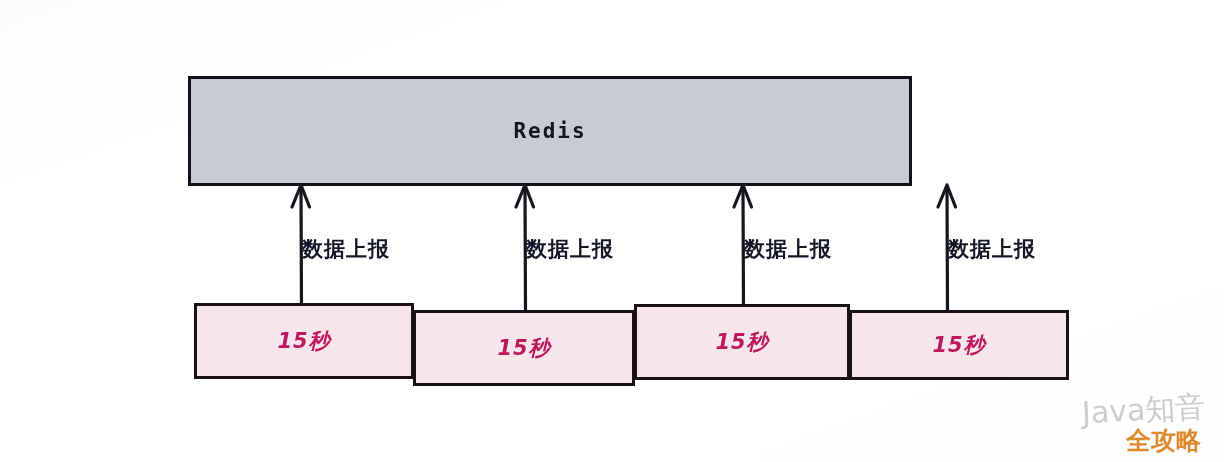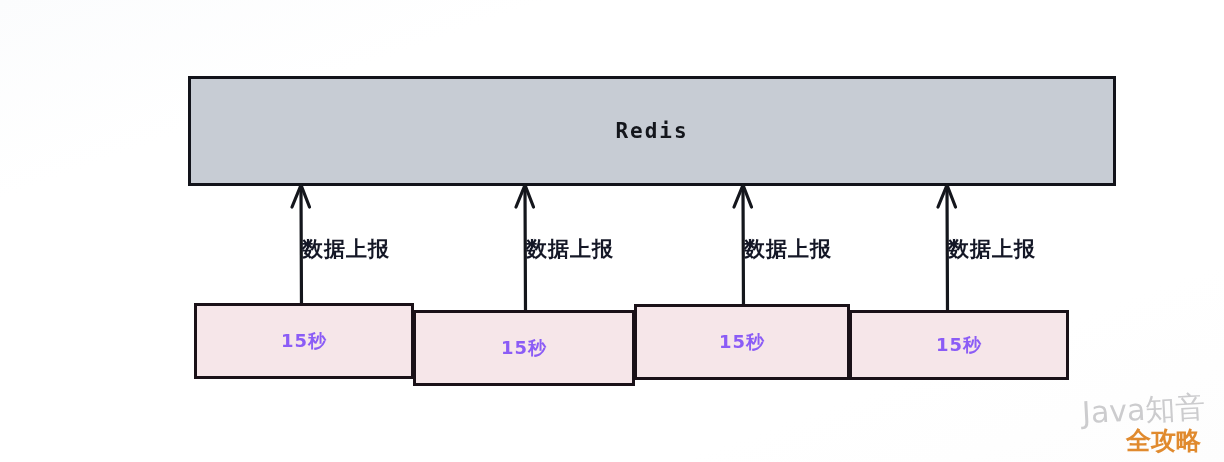--- a/index.html
+++ b/index.html
@@ -14,21 +14,21 @@
     background: linear-gradient(160deg, #fbfcfd 0%, #ffffff 22%, #ffffff 78%, #fdfdfd 100%);
     overflow: hidden;
     font-family: "Liberation Sans", sans-serif;
   }
 
   
   .redis-box {
     position: absolute;
     left: 188px;
     top: 76px;
-    width: 928px;
+    width: 724px;
     height: 110px;
     background: #c7ccd4;
     border: 3px solid #12131a;
     box-sizing: border-box;
     display: flex;
     align-items: center;
     justify-content: center;
   }
   .redis-label {
     font-family: "DejaVu Sans Mono", "Liberation Mono", monospace;
@@ -62,24 +62,25 @@
     position: absolute;
     background: #f6e6e9;
     border: 3px solid #1a1118;
     box-sizing: border-box;
     display: flex;
     align-items: center;
     justify-content: center;
   }
   .slot-label {
     font-family: "DejaVu Sans", "Liberation Sans", sans-serif;
-    font-size: 18px;
+    font-size: 21px;
     font-weight: 700;
-    color: #8b5cf6;
+    color: #be185d;
     letter-spacing: 1px;
+    font-style: italic;
   }
 
   
   .wm {
     position: absolute;
     pointer-events: none;
     white-space: nowrap;
   }
   .wm-site {
     left: 962px;

